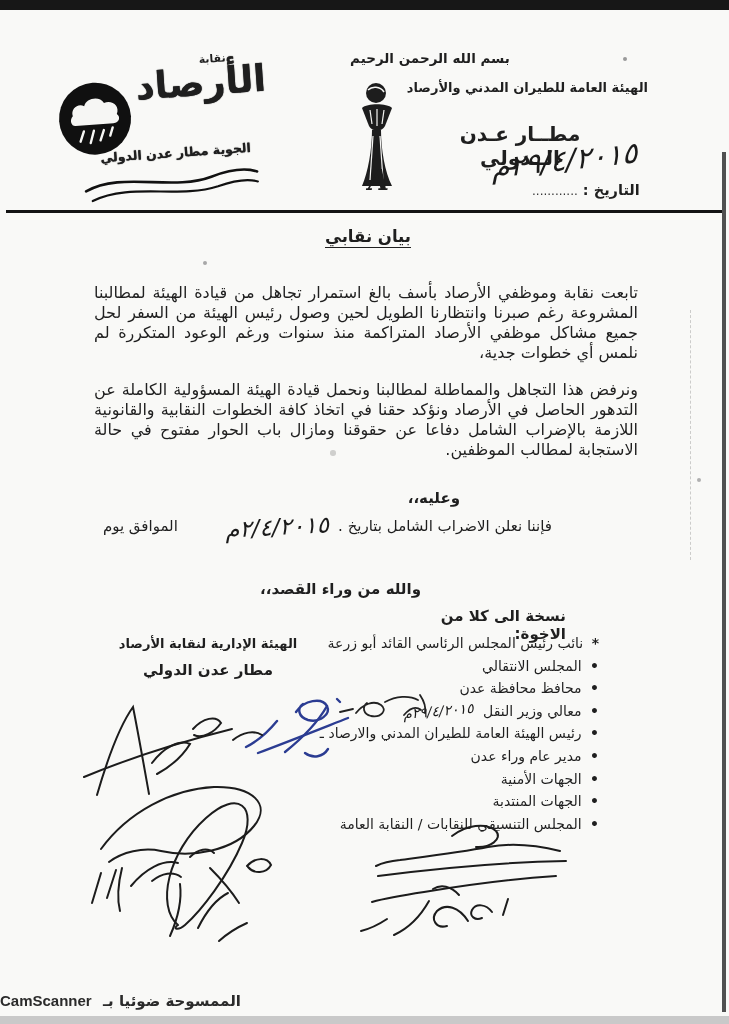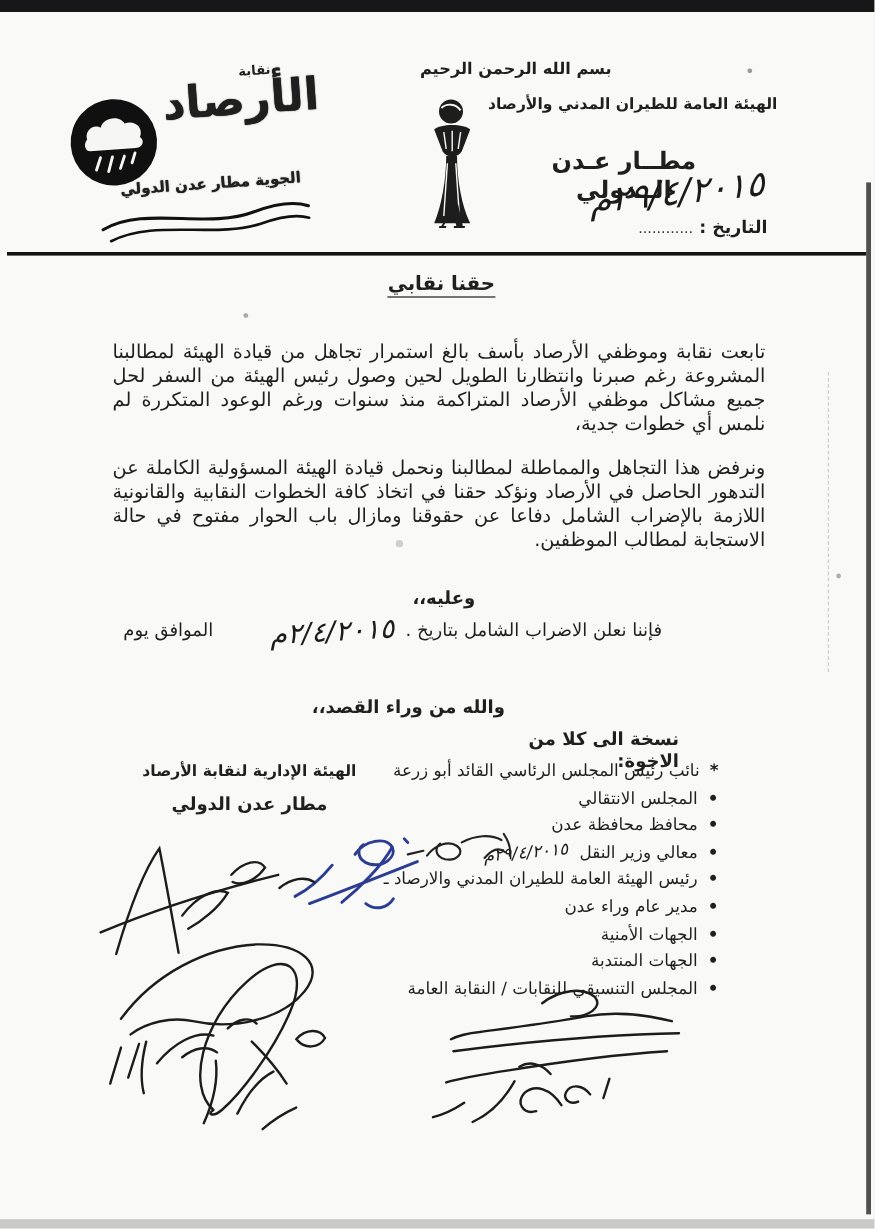--- a/index.html
+++ b/index.html
@@ -35,21 +35,21 @@
   .hw{font-style:italic;color:#1b1b1b;}
   .hw-date-top{left:398px;top:148px;width:240px;font-size:29px;letter-spacing:2px;
     transform:rotate(-6deg) skewX(-4deg);white-space:nowrap;}
   .divider{left:6px;top:210px;width:716px;height:3px;background:#141414;}
   
   .doc-title{left:278px;top:227px;width:180px;text-align:center;font-size:16.5px;font-weight:bold;}
   .doc-title span{border-bottom:1.5px solid #1f1f1f;padding-bottom:1px;}
   .para{left:94px;width:544px;font-size:16px;line-height:20px;text-align:justify;text-align-last:right;}
   .p1{top:283px;}
   .p2{top:380px;}
-  .hence{left:280px;top:489px;width:180px;text-align:center;font-size:15px;font-weight:bold;}
+  .hence{left:280px;top:489px;width:180px;text-align:right;font-size:15px;font-weight:bold;}
   .strike-row{left:100px;top:514px;width:452px;font-size:15px;white-space:nowrap;text-align:right;}
   .strike-row .hw-inline{display:inline-block;font-size:23px;transform:rotate(-3deg);
     letter-spacing:1px;margin:0 4px;vertical-align:-4px;}
   .gap-a{display:inline-block;width:34px;}
   .gap-b{display:inline-block;width:118px;}
   .closing{left:260px;top:580px;width:220px;text-align:left;font-size:15px;font-weight:bold;}
   
   .cc-heading{left:398px;top:607px;width:168px;text-align:right;font-size:15px;font-weight:600;}
   .cc-list{left:333px;top:632px;width:266px;text-align:right;font-size:14px;}
   .cc-item{line-height:22.6px;white-space:nowrap;}
@@ -118,21 +118,21 @@
 
   <div class="abs date-line" dir="rtl">
     <span>التاريخ :</span>
     <span class="dots">............</span>
   </div>
   <div class="abs hw hw-date-top" dir="rtl">٢٩/٤/٢٠١٥م</div>
 
   <div class="abs divider"></div>
 
   <div class="abs doc-title" dir="rtl">
-    <span>حقنا نقابي</span>
+    <span>بيان نقابي</span>
   </div>
 
   <div class="abs para p1" dir="rtl">تابعت نقابة وموظفي الأرصاد بأسف بالغ استمرار تجاهل من قيادة الهيئة لمطالبنا المشروعة رغم صبرنا وانتظارنا الطويل لحين وصول رئيس الهيئة من السفر لحل جميع مشاكل موظفي الأرصاد المتراكمة منذ سنوات ورغم الوعود المتكررة لم نلمس أي خطوات جدية،</div>
   <div class="abs para p2" dir="rtl">ونرفض هذا التجاهل والمماطلة لمطالبنا ونحمل قيادة الهيئة المسؤولية الكاملة عن التدهور الحاصل في الأرصاد ونؤكد حقنا في اتخاذ كافة الخطوات النقابية والقانونية اللازمة بالإضراب الشامل دفاعا عن حقوقنا ومازال باب الحوار مفتوح في حالة الاستجابة لمطالب الموظفين.</div>
 
   <div class="abs hence" dir="rtl">وعليه،،</div>
 
   <div class="abs strike-row" dir="rtl">
     <span>فإننا نعلن الاضراب الشامل بتاريخ .</span>
     <span class="hw hw-inline">٢/٤/٢٠١٥م</span>
@@ -253,15 +253,19 @@
       <path d="M556,876 C510,879 460,886 424,892 C404,895 386,898 372,902"></path>
       <path d="M508,899 l-5,16"></path>
       <path d="M492,912 C486,904 476,903 472,910 C469,916 475,921 482,918"></path>
       <path d="M468,921 C459,907 446,903 437,911 C430,919 436,929 447,926"></path>
       <path d="M429,901 C420,917 407,929 394,935"></path>
       <path d="M387,919 C378,925 369,929 361,931"></path>
       <path d="M459,895 C451,886 441,884 433,889"></path>
     </g>
   </svg>
 
+  <div class="abs camscanner">
+    <span class="note">الممسوحة ضوئيا بـ</span>
+    <span class="brand">CamScanner</span>
+  </div>
   <div class="abs bottom-strip"></div>
 
 </div>
 
 </body></html>

